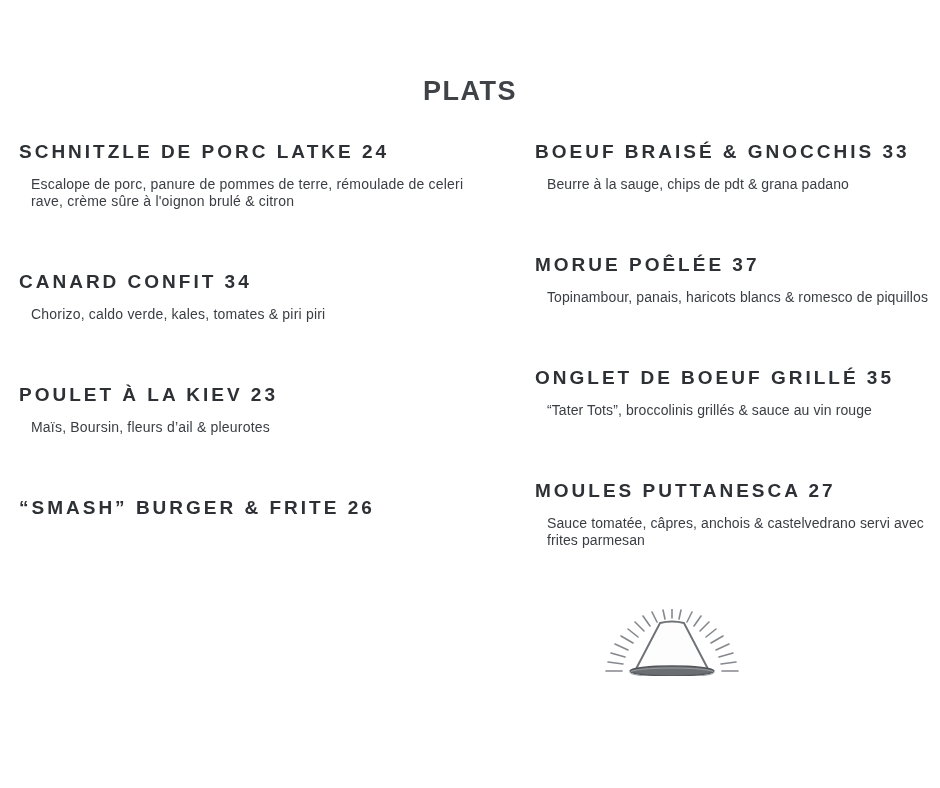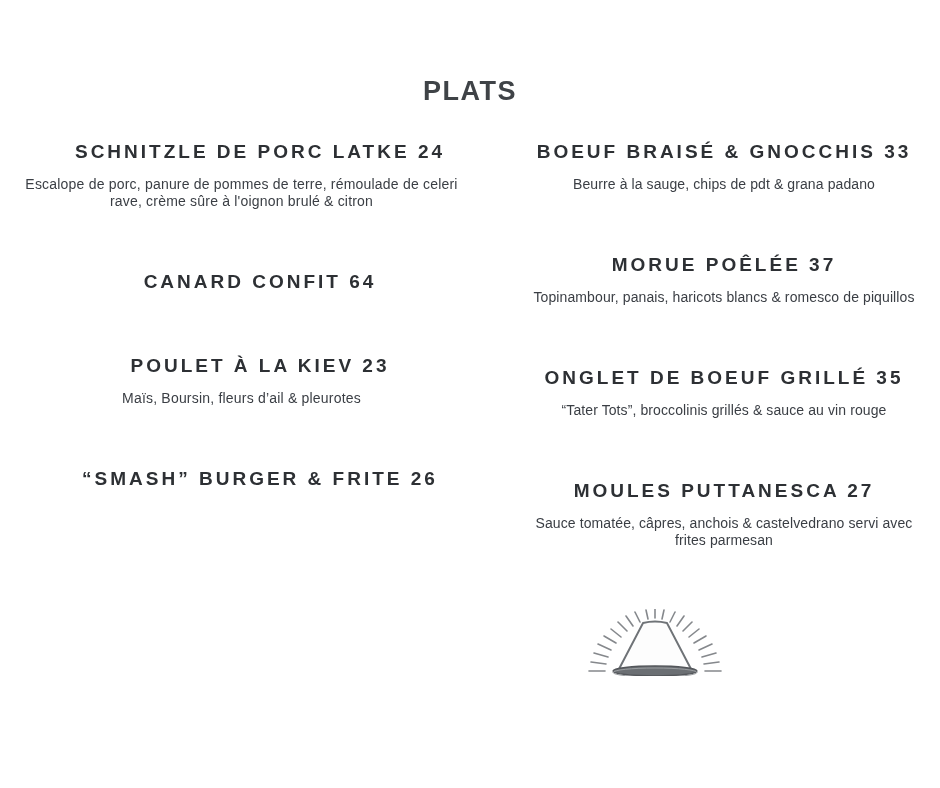--- a/index.html
+++ b/index.html
@@ -13,21 +13,21 @@
   }
   .header { padding-top: 76px; text-align: center; }
   .page-title {
     display: inline-block;
     font-size: 27px;
     font-weight: bold;
     letter-spacing: 1.5px;
     color: #3f4347;
     line-height: 31px;
   }
-  .columns { display: flex; margin-top: 33px; padding-left: 2px; text-align: center; }
+  .columns { display: flex; margin-top: 33px; padding-left: 19px; }
   .col-left  { flex: 0 0 516px; width: 516px; }
   .col-right { flex: 0 0 412px; width: 412px; }
   .menu-item { margin-bottom: 60px; }
   .item-title {
     margin: 0 0 11px 0;
     font-size: 19px;
     font-weight: bold;
     letter-spacing: 3px;
     line-height: 24px;
     color: #2d3034;
@@ -57,21 +57,22 @@
   <div class="columns">
 
     <div class="col-left">
       <div class="menu-item">
         <h2 class="item-title">SCHNITZLE DE PORC LATKE 24</h2>
         <p class="item-desc">Escalope de porc, panure de pommes de terre, rémoulade de celeri rave, crème sûre à l'oignon brulé &amp; citron</p>
       </div>
       <div class="menu-item">
       </div>
       <div class="menu-item">
-        <h2 class="item-title">CANARD CONFIT 64</h2>
+        <h2 class="item-title">CANARD CONFIT 34</h2>
+        <p class="item-desc">Chorizo, caldo verde, kales, tomates &amp; piri piri</p>
       </div>
       <div class="menu-item">
         <h2 class="item-title">POULET À LA KIEV 23</h2>
         <p class="item-desc">Maïs, Boursin, fleurs d’ail &amp; pleurotes</p>
       </div>
       <div class="menu-item">
         <h2 class="item-title">“SMASH” BURGER &amp; FRITE 26</h2>
       </div>
     </div>
 

